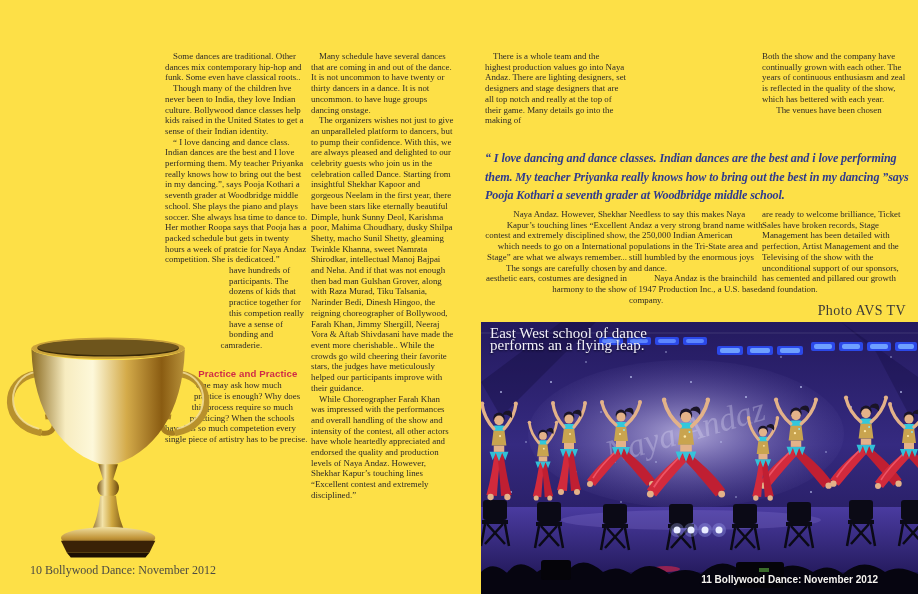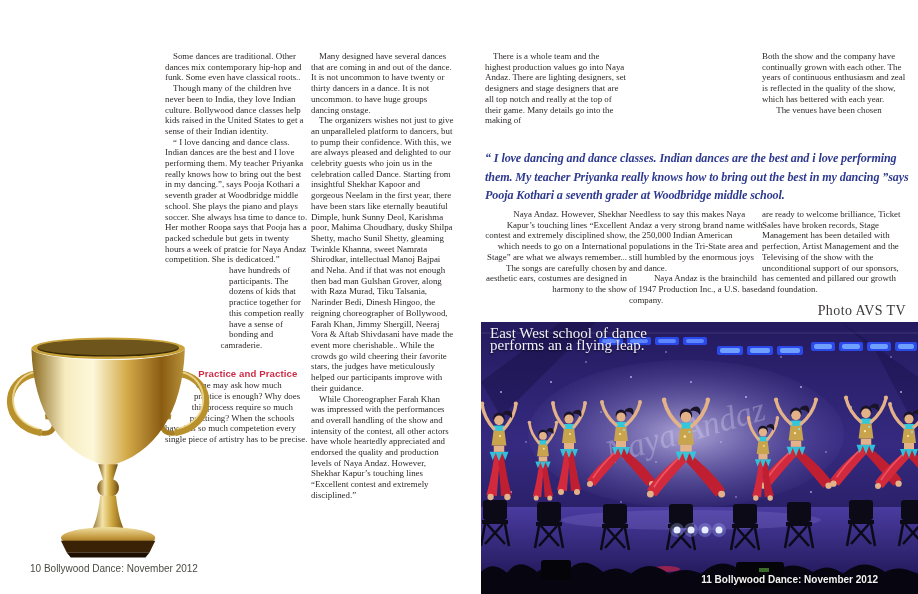--- a/index.html
+++ b/index.html
@@ -1,17 +1,17 @@
 <!DOCTYPE html>
 <html><head>
 <meta charset="utf-8">
 <style>
   html,body{margin:0;padding:0;background:#e8e8e8;}
   .spread{
-    position:relative; width:918px; height:594px; background:#ffffff;
+    position:relative; width:918px; height:594px; background:#fde047;
     font-family:"Liberation Serif", serif; color:#2e2a28; overflow:hidden;
   }
   .col{position:absolute; font-size:8.9px; line-height:10.7px; text-align:left;}
   .col p{margin:0; text-indent:0.9em;}
   .col p.noind{text-indent:0;}
   .wrapzone{overflow:visible;}
   .trophy-gap{
     float:left; width:64px; height:150px;
     shape-outside: polygon(0 0, 100% 0, 100% 45%, 55% 62%, 38% 100%, 0 100%);
   }
@@ -23,21 +23,21 @@
     position:absolute; left:485px; top:149px; width:424px;
     font-size:12.1px; line-height:18.6px; font-style:italic; font-weight:bold;
     color:#2e3a8f; letter-spacing:-0.1px;
   }
   .credit{
     position:absolute; left:762px; top:303px; width:144px; text-align:right;
     font-size:14px; color:#3c3a38; letter-spacing:0.4px;
   }
   .footer-left{
     position:absolute; left:30px; top:563px;
-    font-family:Liberation Sans, sans-serif; font-size:10px; color:#4c4b43;
+    font-family:Liberation Serif, serif; font-size:12px; color:#4c4b43;
   }
   .trophy{position:absolute; left:2px; top:332px; width:226px; height:232px;}
   .photo{
     position:absolute; left:481px; top:322px; width:437px; height:272px;
     overflow:hidden; background:#1c1450;
   }
   .photo-caption{
     position:absolute; left:9px; top:5px; color:#f3f1fa;
     font-size:15px; line-height:12px; text-shadow:0 1px 2px rgba(0,0,20,.8);
   }
@@ -58,21 +58,21 @@
     <p>“ I love dancing and dance class. Indian dances are the best and I love performing them. My teacher Priyanka really knows how to bring out the best in my dancing.”, says Pooja Kothari a seventh grader at Woodbridge middle school. She plays the piano and plays soccer. She always hsa time to dance to. Her mother Roopa says that Pooja has a packed schedule but gets in twenty hours a week of pratcie for Naya Andaz competition. She is dedicatced.”</p>
     <div class="wrapzone">
       <div class="trophy-gap"></div>
       <p class="noind">have hundreds of participants. The dozens of kids that practice together for this competion really have a sense of bonding and camraderie.</p>
       <h3 class="practice-h">Practice and  Practice</h3>
       <p class="noind">One may ask how much practice is enough? Why does this process require so much practicing? When the schools have has so much competetion every single piece of artistry has to be precise.</p>
     </div>
   </div>
 
   <div class="col" style="left:311px; top:51px; width:143px;">
-    <p>Many designed have several dances that are coming in and out of the dance. It is not uncommon to have twenty or thirty dancers in a dance. It is not uncommon. to have huge groups dancing onstage.</p>
+    <p>Many schedule have several dances that are coming in and out of the dance. It is not uncommon to have twenty or thirty dancers in a dance. It is not uncommon. to have huge groups dancing onstage.</p>
     <p>The organizers  wishes not just to give an unparalleled platform to dancers, but to pump their confidence. With this, we are always pleased and delighted to our celebrity guests who join us in the celebration called Dance. Starting from insightful Shekhar Kapoor and gorgeous Neelam in the first year, there have been stars like eternally beautiful Dimple, hunk Sunny Deol, Karishma poor, Mahima Choudhary, dusky Shilpa Shetty, macho Sunil Shetty, gleaming Twinkle Khanna, sweet Namrata Shirodkar, intellectual Manoj Bajpai and Neha. And if that was not enough then bad man Gulshan Grover, along with Raza Murad, Tiku Talsania, Narinder Bedi, Dinesh Hingoo, the reigning choreographer of Bollywood, Farah Khan, Jimmy Shergill, Neeraj Vora &amp; Aftab Shivdasani have made the event more cherishable.. While the crowds go wild cheering their favorite stars, the judges have meticulously helped our participants improve with their guidance.</p>
     <p>While Choreographer Farah Khan was impressed with the performances and overall handling of the show and intensity of the contest, all other actors have whole heartedly appreciated and endorsed the quality and production levels of Naya Andaz. However, Shekhar Kapur’s touching lines “Excellent contest and extremely disciplined.”</p>
   </div>
 
   <div class="trophy">
     <svg width="226" height="232" viewBox="0 0 230 235">
       <defs>
         <linearGradient id="gBowl" x1="0" y1="0" x2="1" y2="0">
           <stop offset="0" stop-color="#8a6a20"></stop>
             <stop offset="0.22" stop-color="#f7ecc0"></stop>

